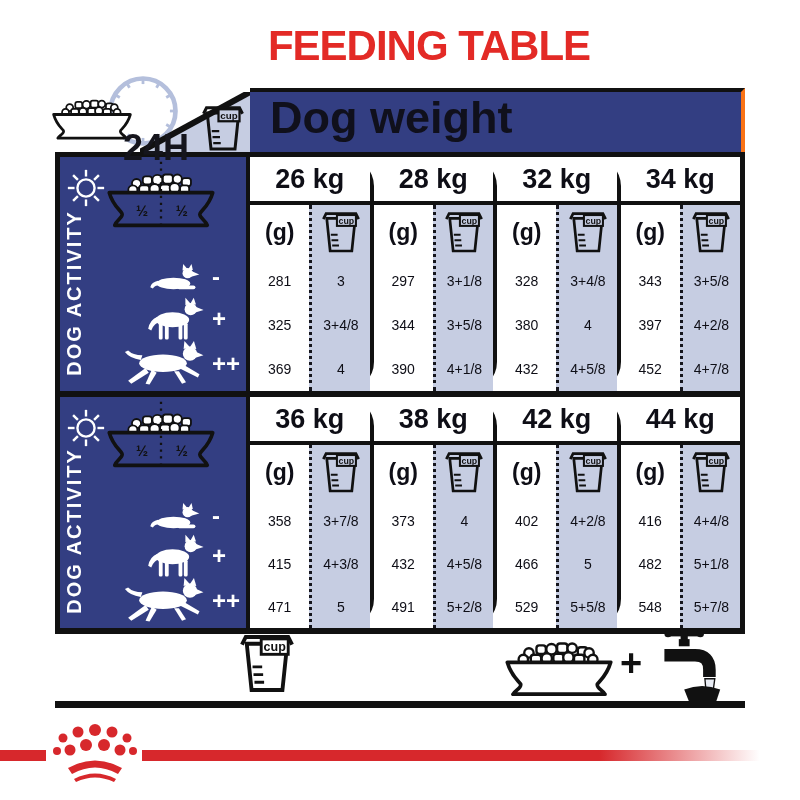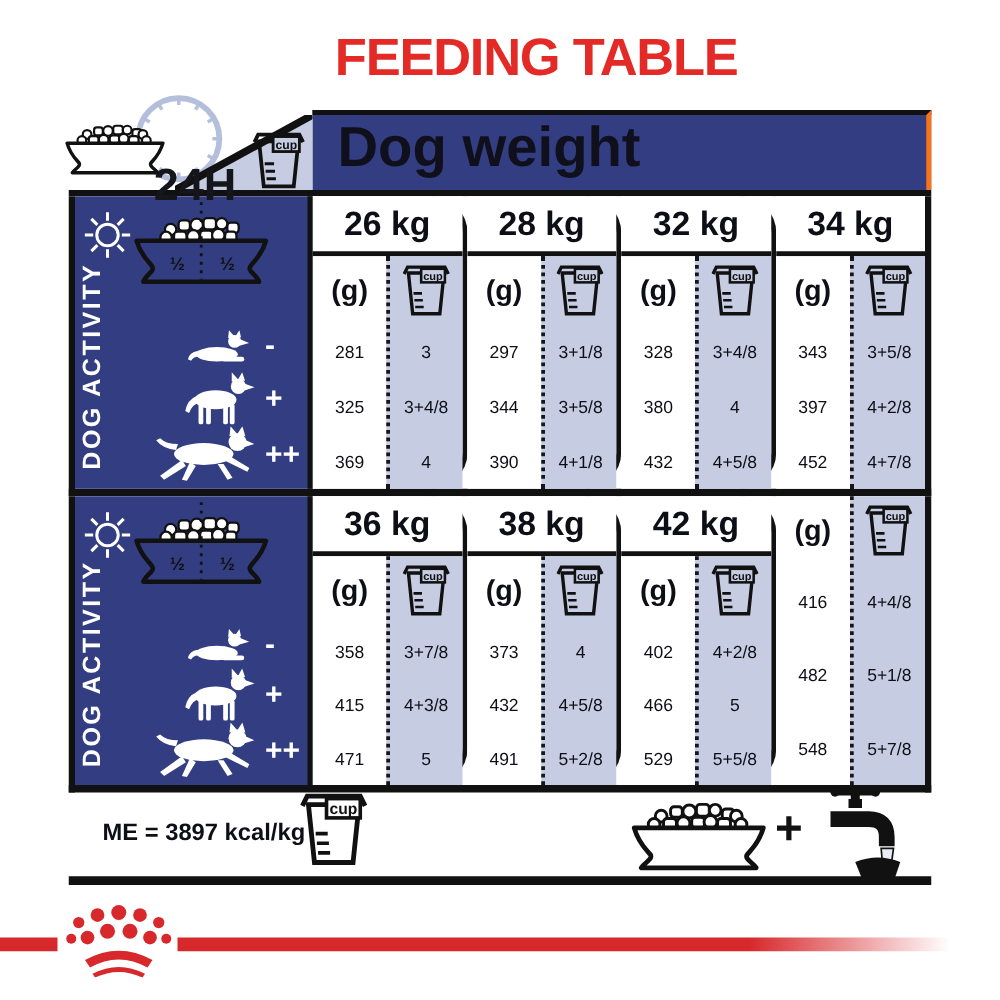--- a/index.html
+++ b/index.html
@@ -481,20 +481,21 @@
                 </svg>
               </div>
               <div class="val">4+2/8</div>
               <div class="val">5</div>
               <div class="val">5+5/8</div>
             </div>
           </div>
         </div>
 
         <div class="col">
+          <div class="whead">44 kg</div>
           <div class="colbody">
             <div class="ghalf">
               <div class="sub">(g)</div>
               <div class="val">416</div>
               <div class="val">482</div>
               <div class="val">548</div>
             </div>
             <div class="chalf">
               <div class="sub">
                 <svg width="38" height="46" viewBox="0 0 56 64">
@@ -508,21 +509,20 @@
               <div class="val">4+4/8</div>
               <div class="val">5+1/8</div>
               <div class="val">5+7/8</div>
             </div>
           </div>
         </div>
       </div>
     </div>
   </div>
 
-  <div class="me">ME = 3897 kcal/kg</div>
   <svg class="fcup" width="54" height="66" viewBox="0 0 56 64">
     <path d="M2 13 L6 5 H50 L54 13" fill="none" stroke="#111" stroke-width="4"></path>
     <path d="M7 12 H49 L44 60 H12 Z" fill="none" stroke="#111" stroke-width="4"></path>
     <rect x="22" y="7" width="28" height="16" fill="#fff" stroke="#111" stroke-width="3"></rect>
     <text x="36" y="20" font-size="13" font-weight="bold" text-anchor="middle" fill="#111">cup</text>
     <path d="M13 36 h10 M14 44 h10 M15 52 h10" stroke="#111" stroke-width="3" fill="none"></path>
   </svg>
 
   <svg class="fbowl" width="114" height="62" viewBox="0 0 120 66">
     <g fill="#fff" stroke="#111" stroke-width="2.5">

